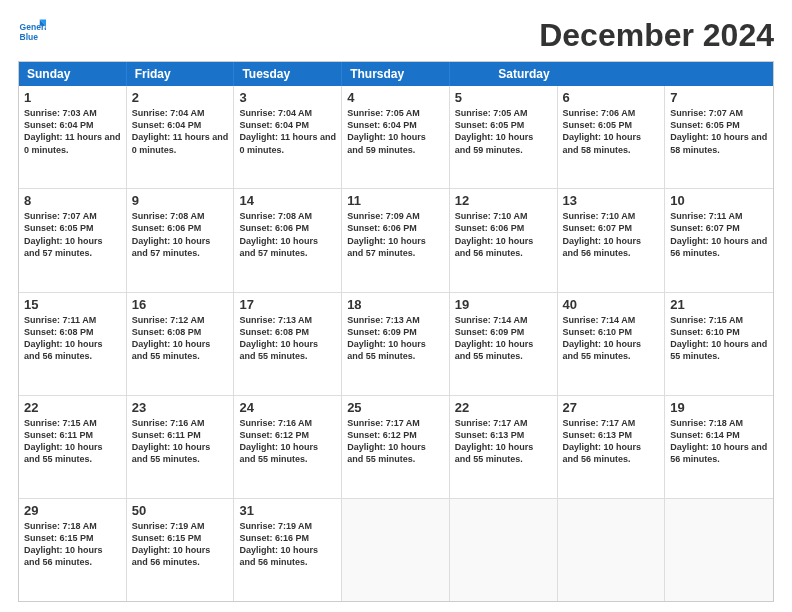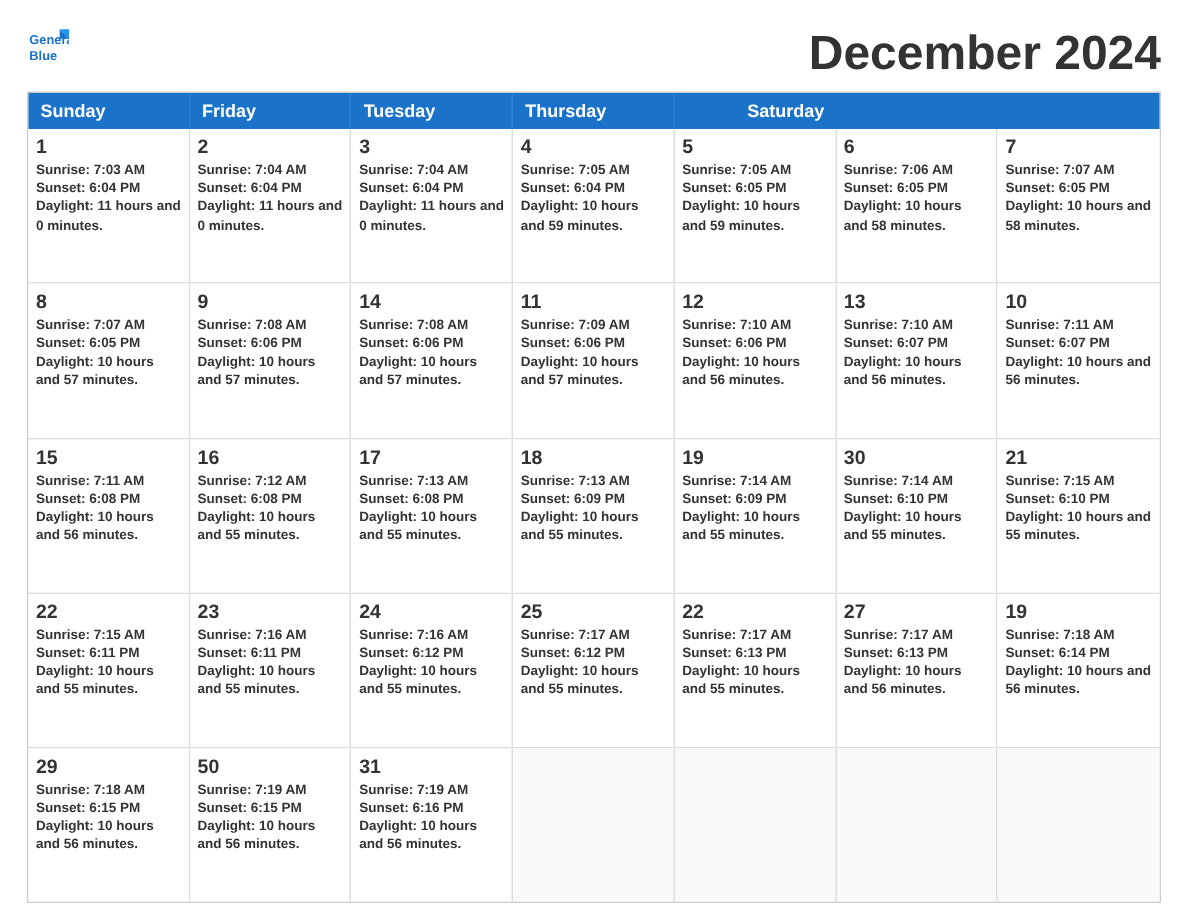--- a/index.html
+++ b/index.html
@@ -203,21 +203,21 @@
           </div>
           <div class="cal-cell">
             <span class="day-num">18</span>
         <div class="cell-text">Sunrise: 7:13 AM<br>Sunset: 6:09 PM<br>Daylight: 10 hours and 55 minutes.</div>
           </div>
           <div class="cal-cell">
             <span class="day-num">19</span>
         <div class="cell-text">Sunrise: 7:14 AM<br>Sunset: 6:09 PM<br>Daylight: 10 hours and 55 minutes.</div>
           </div>
           <div class="cal-cell">
-            <span class="day-num">30</span>
+            <span class="day-num">40</span>
         <div class="cell-text">Sunrise: 7:14 AM<br>Sunset: 6:10 PM<br>Daylight: 10 hours and 55 minutes.</div>
           </div>
           <div class="cal-cell">
             <span class="day-num">21</span>
         <div class="cell-text">Sunrise: 7:15 AM<br>Sunset: 6:10 PM<br>Daylight: 10 hours and 55 minutes.</div>
           </div>
         </div>
         <div class="cal-row">
           <div class="cal-cell">
             <span class="day-num">22</span>

